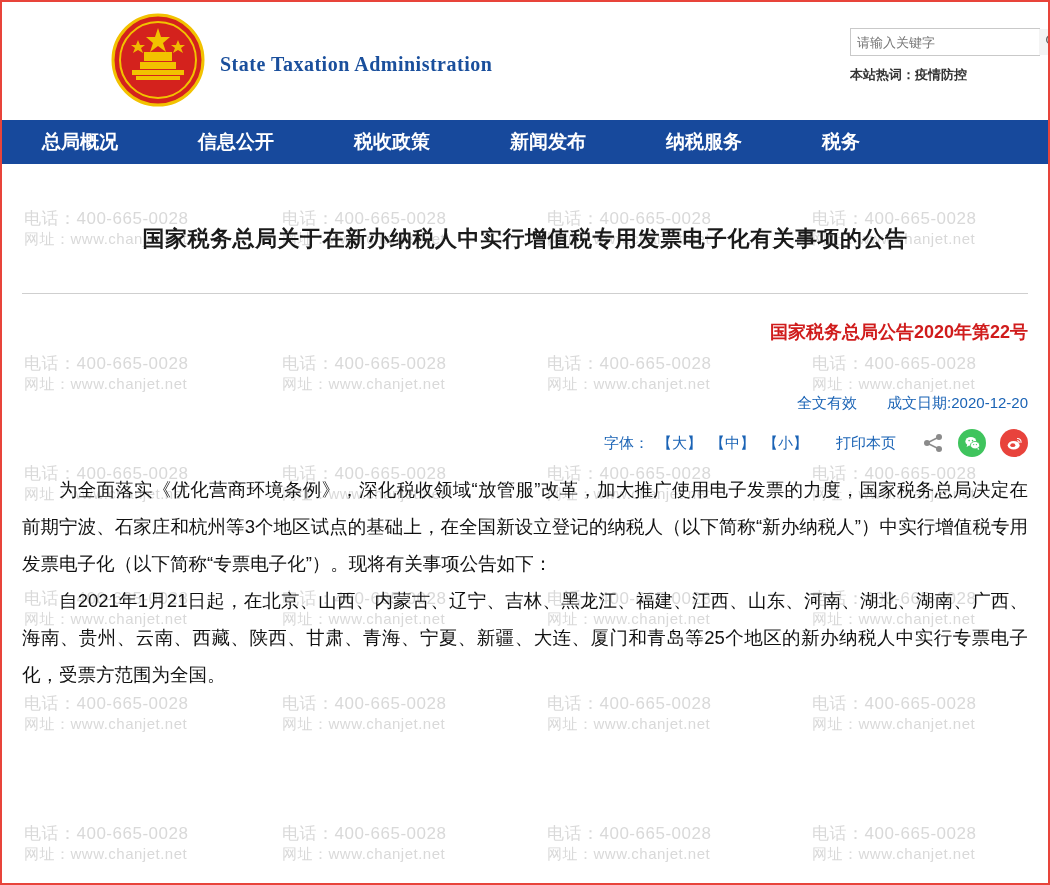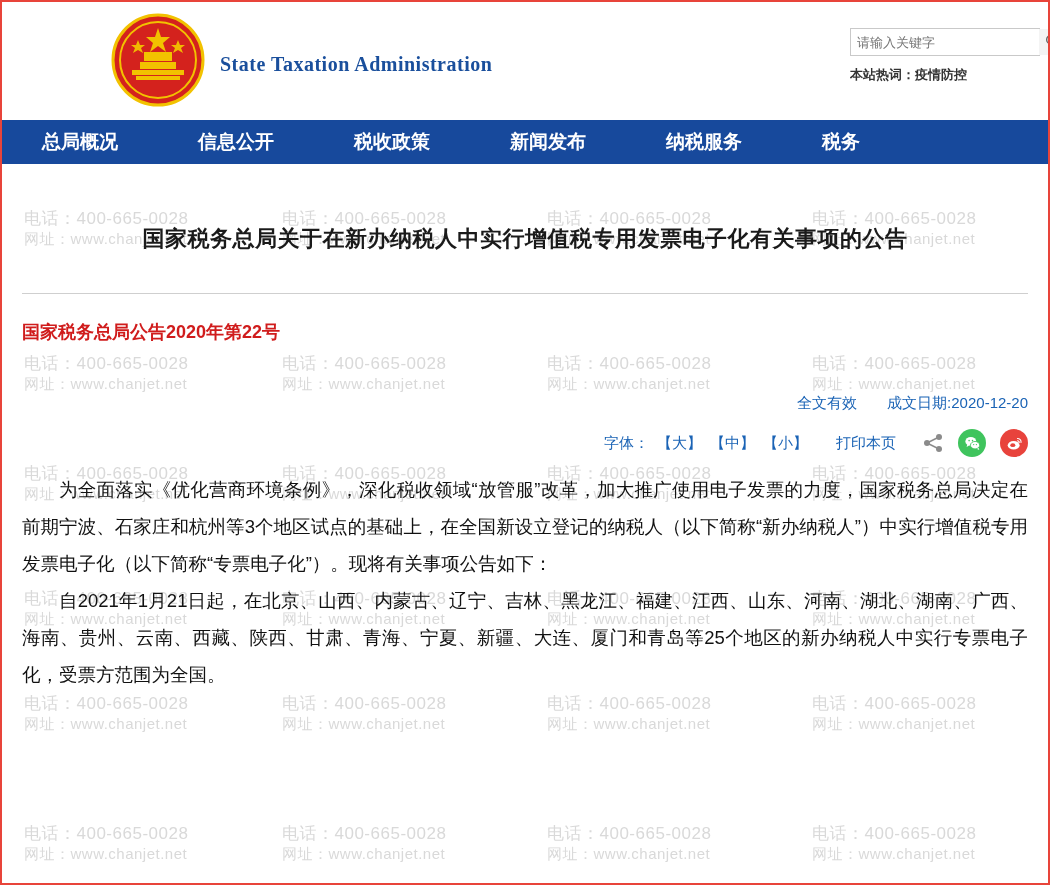--- a/index.html
+++ b/index.html
@@ -162,21 +162,21 @@
     margin: 58px 60px 0 60px;
     line-height: 1.5;
     letter-spacing: 0.5px;
   }
   .rule {
     border: 0;
     border-top: 1px solid #cfcfcf;
     margin: 38px 0 0 0;
   }
   .doc-number {
-    text-align: left;
+    text-align: right;
     color: #d01c1c;
     font-size: 18px;
     font-weight: bold;
     margin-top: 26px;
   }
   .meta-row {
     margin-top: 50px;
     text-align: right;
     font-size: 15px;
     color: #1a63b5;

